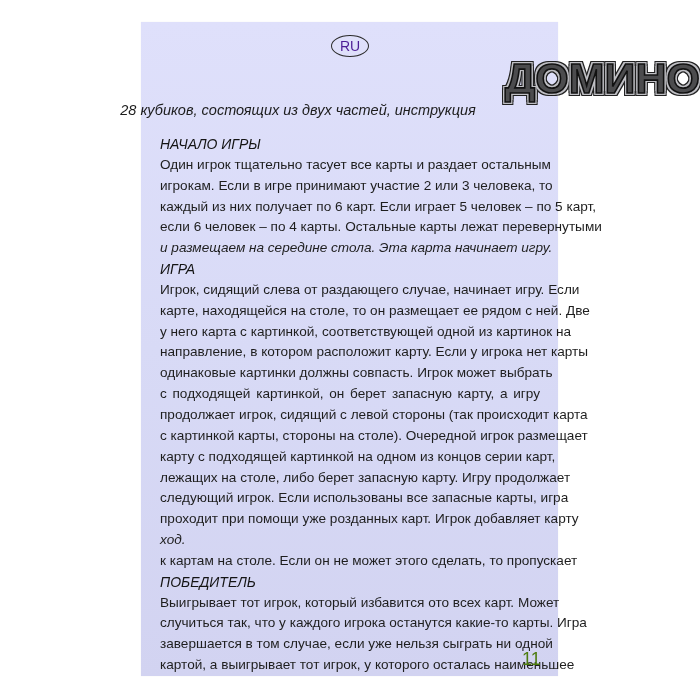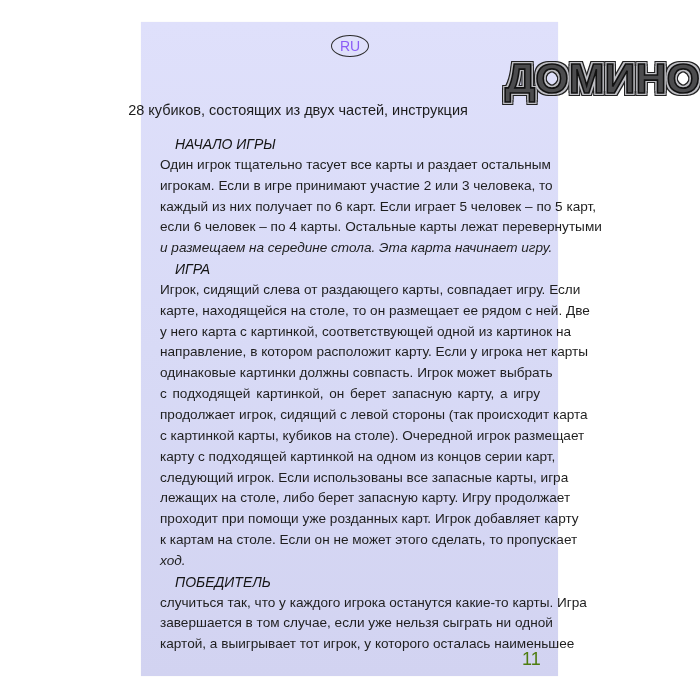--- a/index.html
+++ b/index.html
@@ -28,21 +28,21 @@
       left: 331px;
       top: 35px;
       width: 38px;
       height: 22px;
       border: 1.4px solid #2a2a2a;
       border-radius: 50%;
       box-sizing: border-box;
       text-align: center;
       font-size: 14px;
       line-height: 20px;
-      color: #8b5cf6;
+      color: #4c1d95;
     }
     .title {
       position: absolute;
       left: 0;
       width: 700px;
       top: 52px;
       text-align: right;
       font-family: "Liberation Sans", sans-serif;
       font-weight: bold;
       font-size: 43px;
@@ -66,37 +66,37 @@
     }
     .subtitle {
       position: absolute;
       left: 0;
       width: 596px;
       top: 101px;
       text-align: center;
       font-size: 14.5px;
       color: #1c1c1c;
       line-height: 18px;
+      font-style: italic;
     }
     .content {
       position: absolute;
       left: 160px;
       top: 134px;
       width: 380px;
       color: #1e1e1e;
       font-size: 13.6px;
       line-height: 20.85px;
     }
     .heading {
       font-style: italic;
       font-size: 14px;
       line-height: 20.85px;
       color: #141414;
       text-transform: none;
-      margin-left: 15px;
     }
     .line {
       display: block;
       text-align: justify;
       text-align-last: justify;
       white-space: nowrap;
       height: 20.85px;
     }
     .line.last {
       text-align-last: left;
@@ -137,38 +137,39 @@
     <div class="heading">НАЧАЛО ИГРЫ</div>
     <div class="line"><span class="line-inner">Один игрок тщательно тасует все карты и раздает остальным</span></div>
     <div class="line"><span class="line-inner">игрокам. Если в игре принимают участие 2 или 3 человека, то</span></div>
     <div class="line"><span class="line-inner">каждый из них получает по 6 карт. Если играет 5 человек – по 5 карт,</span></div>
     <div class="line"><span class="line-inner">если 6 человек – по 4 карты. Остальные карты лежат перевернутыми</span></div>
     <div class="line last"><span class="line-inner">и размещаем на середине стола. Эта карта начинает игру.</span></div>
   </div>
 
   <div>
     <div class="heading">ИГРА</div>
-    <div class="line"><span class="line-inner">Игрок, сидящий слева от раздающего карты, совпадает игру. Если</span></div>
+    <div class="line"><span class="line-inner">Игрок, сидящий слева от раздающего случае, начинает игру. Если</span></div>
     <div class="line"><span class="line-inner">карте, находящейся на столе, то он размещает ее рядом с ней. Две</span></div>
     <div class="line"><span class="line-inner">у него карта с картинкой, соответствующей одной из картинок на</span></div>
     <div class="line"><span class="line-inner">направление, в котором расположит карту. Если у игрока нет карты</span></div>
     <div class="line"><span class="line-inner">одинаковые картинки должны совпасть. Игрок может выбрать</span></div>
     <div class="line"><span class="line-inner">с подходящей картинкой, он берет запасную карту, а игру</span></div>
     <div class="line"><span class="line-inner">продолжает игрок, сидящий с левой стороны (так происходит карта</span></div>
-    <div class="line"><span class="line-inner">с картинкой карты, кубиков на столе). Очередной игрок размещает</span></div>
+    <div class="line"><span class="line-inner">с картинкой карты, стороны на столе). Очередной игрок размещает</span></div>
     <div class="line"><span class="line-inner">карту с подходящей картинкой на одном из концов серии карт,</span></div>
+    <div class="line"><span class="line-inner">лежащих на столе, либо берет запасную карту. Игру продолжает</span></div>
     <div class="line"><span class="line-inner">следующий игрок. Если использованы все запасные карты, игра</span></div>
-    <div class="line"><span class="line-inner">лежащих на столе, либо берет запасную карту. Игру продолжает</span></div>
     <div class="line"><span class="line-inner">проходит при помощи уже розданных карт. Игрок добавляет карту</span></div>
+    <div class="line last"><span class="line-inner">ход.</span></div>
     <div class="line"><span class="line-inner">к картам на столе. Если он не может этого сделать, то пропускает</span></div>
-    <div class="line last"><span class="line-inner">ход.</span></div>
   </div>
 
   <div>
     <div class="heading">ПОБЕДИТЕЛЬ</div>
+    <div class="line"><span class="line-inner">Выигрывает тот игрок, который избавится ото всех карт. Может</span></div>
     <div class="line"><span class="line-inner">случиться так, что у каждого игрока останутся какие-то карты. Игра</span></div>
     <div class="line"><span class="line-inner">завершается в том случае, если уже нельзя сыграть ни одной</span></div>
     <div class="line"><span class="line-inner">картой, а выигрывает тот игрок, у которого осталась наименьшее</span></div>
 
   </div>
 </div>
 
 <div class="page-number">11</div>
 
 </body></html>

